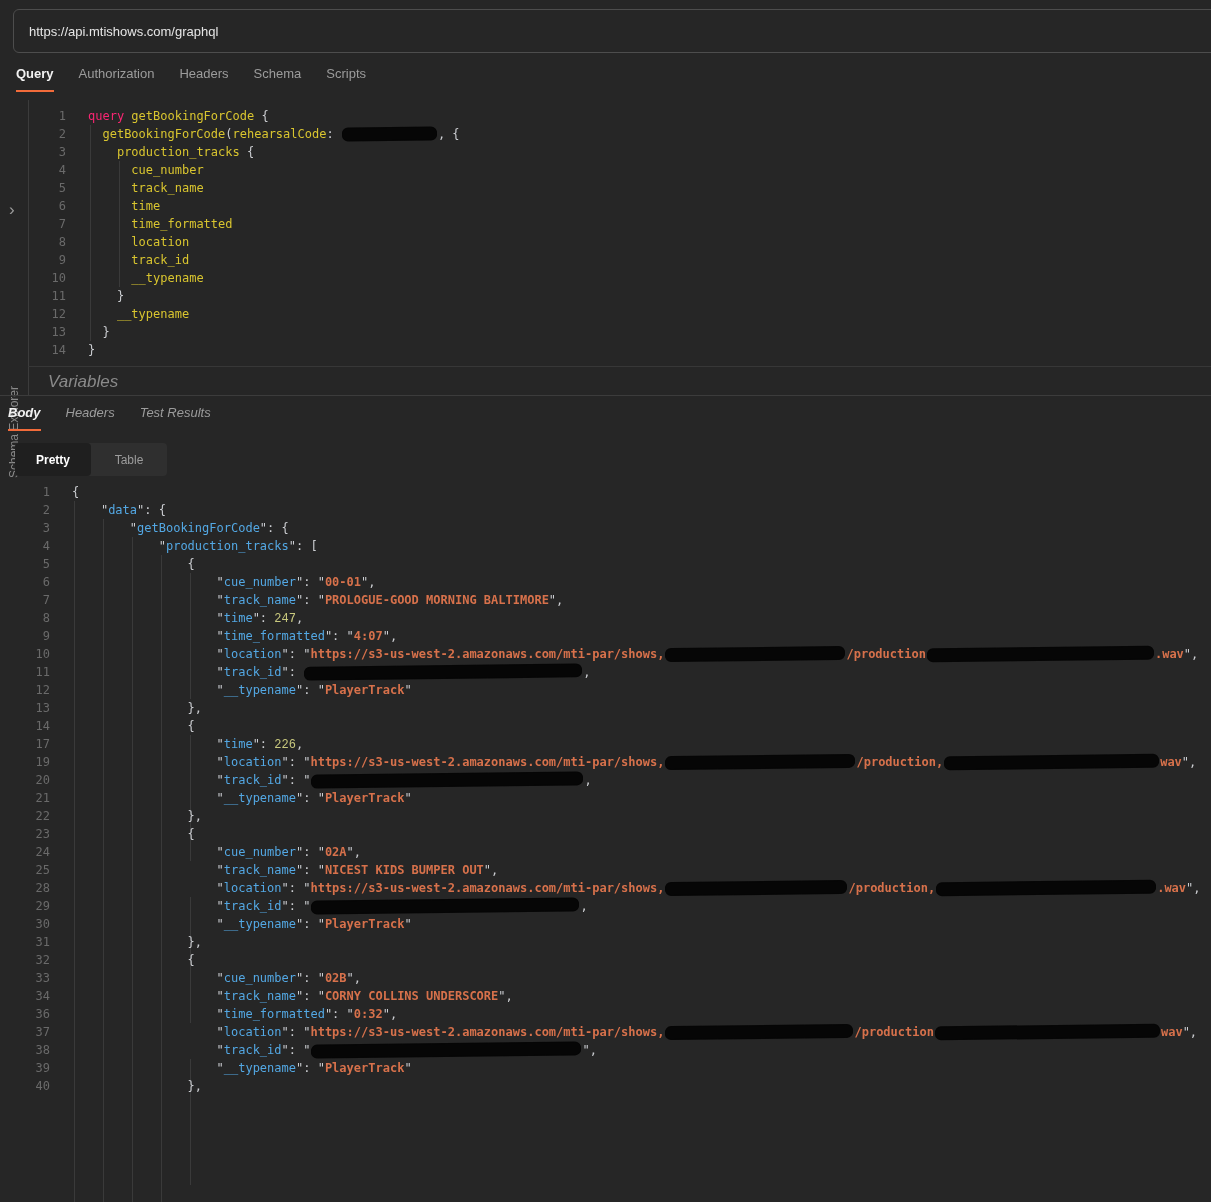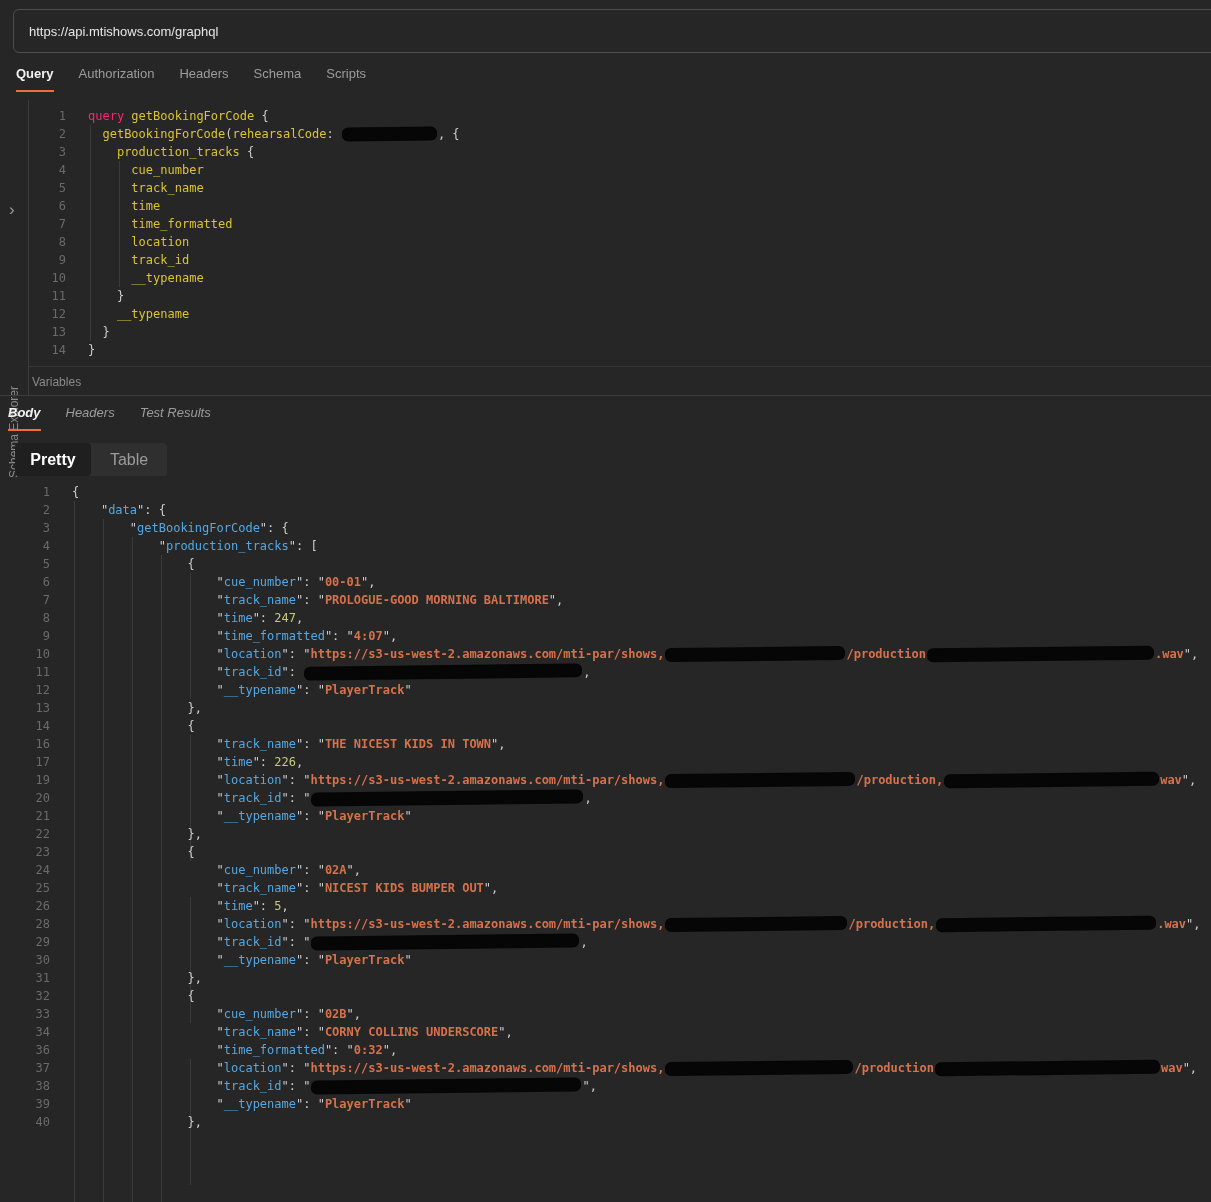--- a/index.html
+++ b/index.html
@@ -49,41 +49,41 @@
   .codewrap.query{top:107px; width:1211px;}
   .codewrap.response{top:483px; width:1211px;}
   .crow{display:flex; height:18px; position:relative; z-index:2;}
   .gut{color:var(--linenum); text-align:right; flex:0 0 auto;}
   .codewrap.query .gut{width:66px;}
   .codewrap.response .gut{width:50px;}
   .code{padding-left:22px; white-space:pre; flex:1 1 auto;}
   .guide{position:absolute; width:1px; background:var(--guide); z-index:1;}
   .tok-kw{color:var(--keyword);} .tok-y{color:var(--field);}
   .tok-p{color:var(--punct);} .tok-k{color:var(--key);}
-  .tok-s{color:var(--str);font-weight:bold;} .tok-n{color:var(--num);}
+  .tok-s{color:var(--str);font-weight:bold;} .tok-n{color:var(--num);font-family:Liberation Mono, monospace;}
   .redact{
     display:inline-block; height:12px; background:#060606; border-radius:8px;
     vertical-align:-2px; transform:rotate(-.7deg); margin:0 1px;
     box-shadow:0 1px 0 #060606, 0 -1px 0 #060606;
   }
   
   .variables-row{
     position:absolute; left:28px; right:0; top:366px; height:29px;
     border-top:1px solid #373737; display:flex; align-items:center;
   }
-  .variables-row span{color:var(--schemalabel); font-size:12px; padding-left:4px;}
+  .variables-row span{color:var(--schemalabel); font-size:17px; padding-left:20px;font-style:italic;}
   .divider{position:absolute; left:0; right:0; top:395px; height:1px; background:var(--border);}
   
   .toggle{
     position:absolute; left:15px; top:443px; height:33px; display:flex;
     background:var(--panel); border-radius:4px; overflow:hidden;
   }
   .seg{
     min-width:56px; padding:0 10px; display:flex; align-items:center; justify-content:center;
-    font-size:16px; color:var(--muted); cursor:pointer;
+    font-size:12px; color:var(--muted); cursor:pointer;
   }
   .seg.active{background:var(--toggleactive); color:#fff; font-weight:700; border-radius:4px;}
 </style>
 </head>
 <body>
 
 <div id="app">
 
   <div class="url-box">
     <input type="text" value="https://api.mtishows.com/graphql" style="">
@@ -231,24 +231,20 @@
       </div>
       <div class="crow">
         <span class="gut">13</span>
         <span class="code">                <span class="tok-p">},</span></span>
       </div>
       <div class="crow">
         <span class="gut">14</span>
         <span class="code">                <span class="tok-p">{</span></span>
       </div>
       <div class="crow">
-        <span class="gut">16</span>
-        <span class="code">                    <span class="tok-p">"</span><span class="tok-k">track_name</span><span class="tok-p">": "</span><span class="tok-s">THE NICEST KIDS IN TOWN</span><span class="tok-p">",</span></span>
-      </div>
-      <div class="crow">
         <span class="gut">17</span>
         <span class="code">                    <span class="tok-p">"</span><span class="tok-k">time</span><span class="tok-p">": </span><span class="tok-n">226</span><span class="tok-p">,</span></span>
       </div>
       <div class="crow">
         <span class="gut">19</span>
         <span class="code">                    <span class="tok-p">"</span><span class="tok-k">location</span><span class="tok-p">": "</span><span class="tok-s">https://s3-us-west-2.amazonaws.com/mti-par/shows,</span><span class="redact" style="width: 190px;"></span><span class="tok-s">/production,</span><span class="redact" style="width: 215px;"></span><span class="tok-s">wav</span><span class="tok-p">",</span></span>
       </div>
       <div class="crow">
         <span class="gut">20</span>
         <span class="code">                    <span class="tok-p">"</span><span class="tok-k">track_id</span><span class="tok-p">": "</span><span class="redact" style="width: 272px;"></span><span class="tok-p">,</span></span>
@@ -265,24 +261,20 @@
         <span class="gut">23</span>
         <span class="code">                <span class="tok-p">{</span></span>
       </div>
       <div class="crow">
         <span class="gut">24</span>
         <span class="code">                    <span class="tok-p">"</span><span class="tok-k">cue_number</span><span class="tok-p">": "</span><span class="tok-s">02A</span><span class="tok-p">",</span></span>
       </div>
       <div class="crow">
         <span class="gut">25</span>
         <span class="code">                    <span class="tok-p">"</span><span class="tok-k">track_name</span><span class="tok-p">": "</span><span class="tok-s">NICEST KIDS BUMPER OUT</span><span class="tok-p">",</span></span>
-      </div>
-      <div class="crow">
-        <span class="gut">26</span>
-        <span class="code">                    <span class="tok-p">"</span><span class="tok-k">time</span><span class="tok-p">": </span><span class="tok-n">5</span><span class="tok-p">,</span></span>
       </div>
       <div class="crow">
         <span class="gut">28</span>
         <span class="code">                    <span class="tok-p">"</span><span class="tok-k">location</span><span class="tok-p">": "</span><span class="tok-s">https://s3-us-west-2.amazonaws.com/mti-par/shows,</span><span class="redact" style="width: 182px;"></span><span class="tok-s">/production,</span><span class="redact" style="width: 220px;"></span><span class="tok-s">.wav</span><span class="tok-p">",</span></span>
       </div>
       <div class="crow">
         <span class="gut">29</span>
         <span class="code">                    <span class="tok-p">"</span><span class="tok-k">track_id</span><span class="tok-p">": "</span><span class="redact" style="width: 268px;"></span><span class="tok-p">,</span></span>
       </div>
       <div class="crow">

